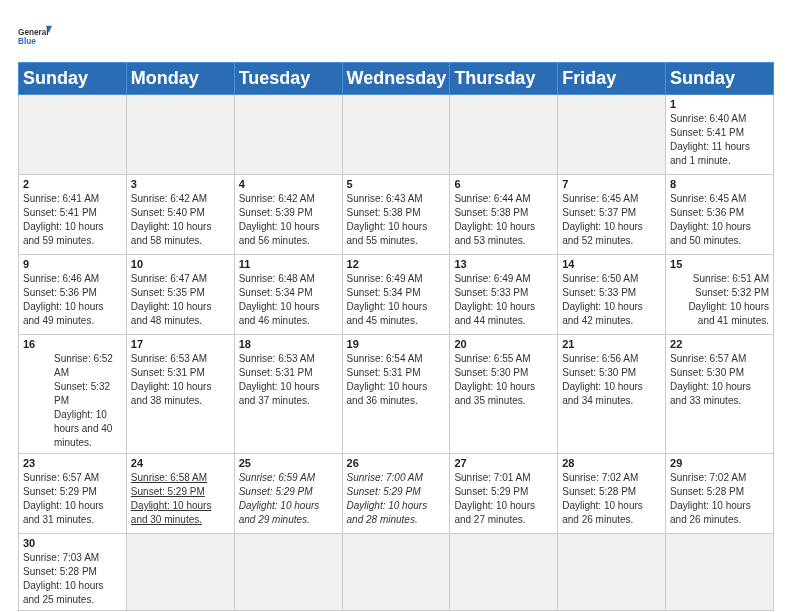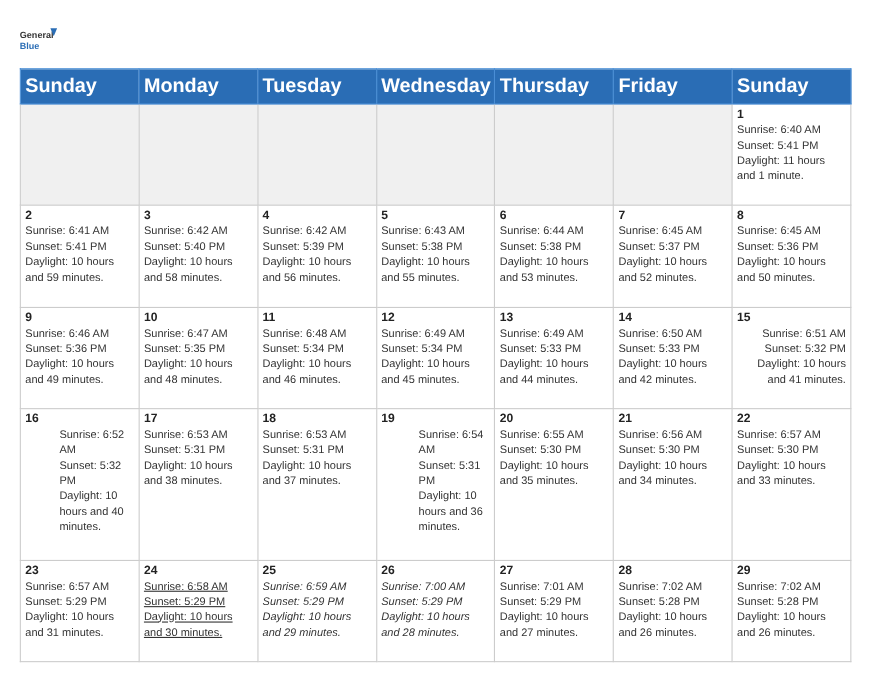--- a/index.html
+++ b/index.html
@@ -240,21 +240,21 @@
 Daylight: 10 hours and 38 minutes.</div>
           </td>
           <td>
             <span class="day-number">18</span>
             <div class="day-info" style="white-space: pre-line;">Sunrise: 6:53 AM
 Sunset: 5:31 PM
 Daylight: 10 hours and 37 minutes.</div>
           </td>
           <td>
             <span class="day-number">19</span>
-            <div class="day-info" style="white-space: pre-line; margin-left: 34px;">Sunrise: 6:54 AM
+            <div class="day-info" style="white-space: pre-line;">Sunrise: 6:54 AM
 Sunset: 5:31 PM
 Daylight: 10 hours and 36 minutes.</div>
           </td>
           <td>
             <span class="day-number">20</span>
             <div class="day-info" style="white-space: pre-line;">Sunrise: 6:55 AM
 Sunset: 5:30 PM
 Daylight: 10 hours and 35 minutes.</div>
           </td>
           <td>
@@ -306,16 +306,30 @@
             <div class="day-info" style="white-space: pre-line;">Sunrise: 7:02 AM
 Sunset: 5:28 PM
 Daylight: 10 hours and 26 minutes.</div>
           </td>
           <td>
             <span class="day-number">29</span>
             <div class="day-info" style="white-space: pre-line;">Sunrise: 7:02 AM
 Sunset: 5:28 PM
 Daylight: 10 hours and 26 minutes.</div>
           </td>
+        </tr>
+        <tr>
+          <td class="last-row">
+            <span class="day-number">30</span>
+            <div class="day-info" style="white-space: pre-line;">Sunrise: 7:03 AM
+Sunset: 5:28 PM
+Daylight: 10 hours and 25 minutes.</div>
+          </td>
+          <td class="last-row empty"></td>
+          <td class="last-row empty"></td>
+          <td class="last-row empty"></td>
+          <td class="last-row empty"></td>
+          <td class="last-row empty"></td>
+          <td class="last-row empty"></td>
         </tr>
       </tbody>
   </table>
 </div>
 
 </body></html>

